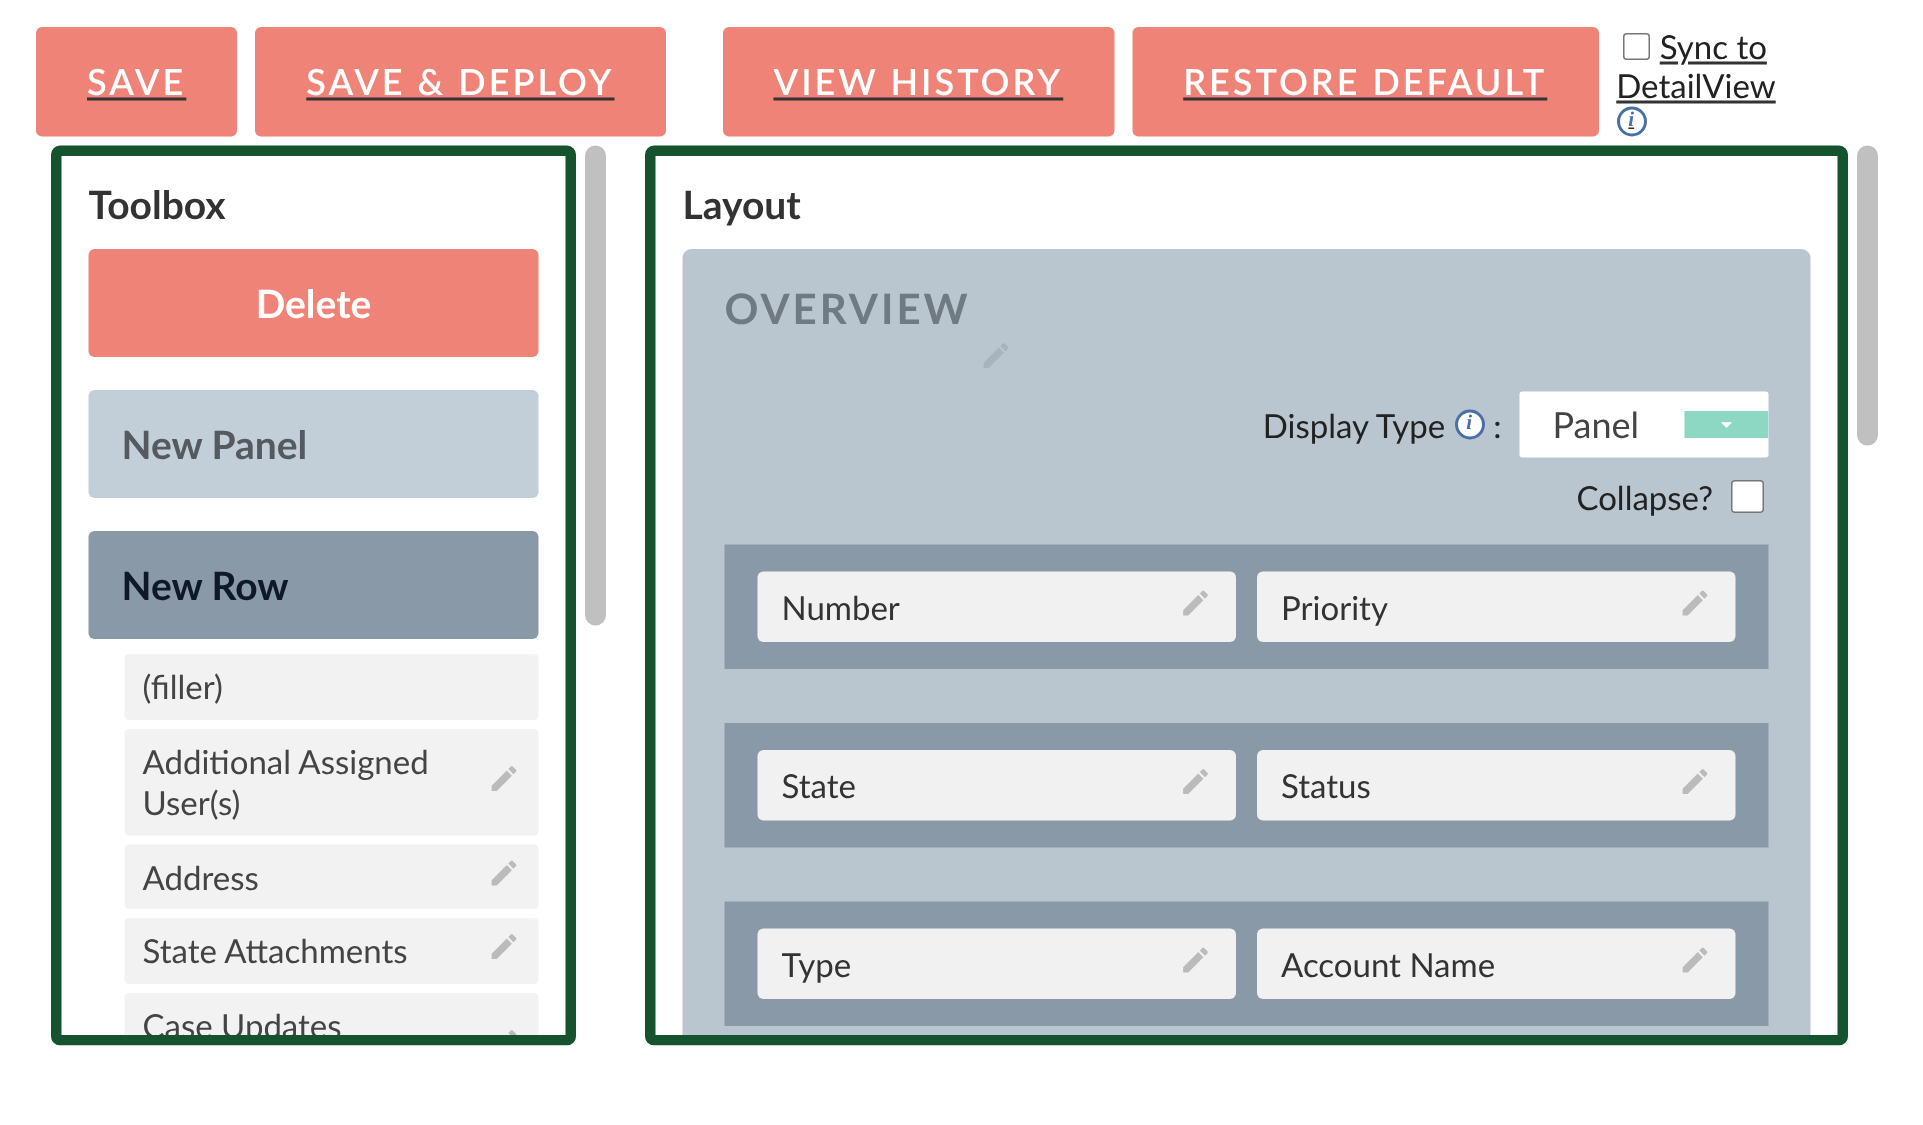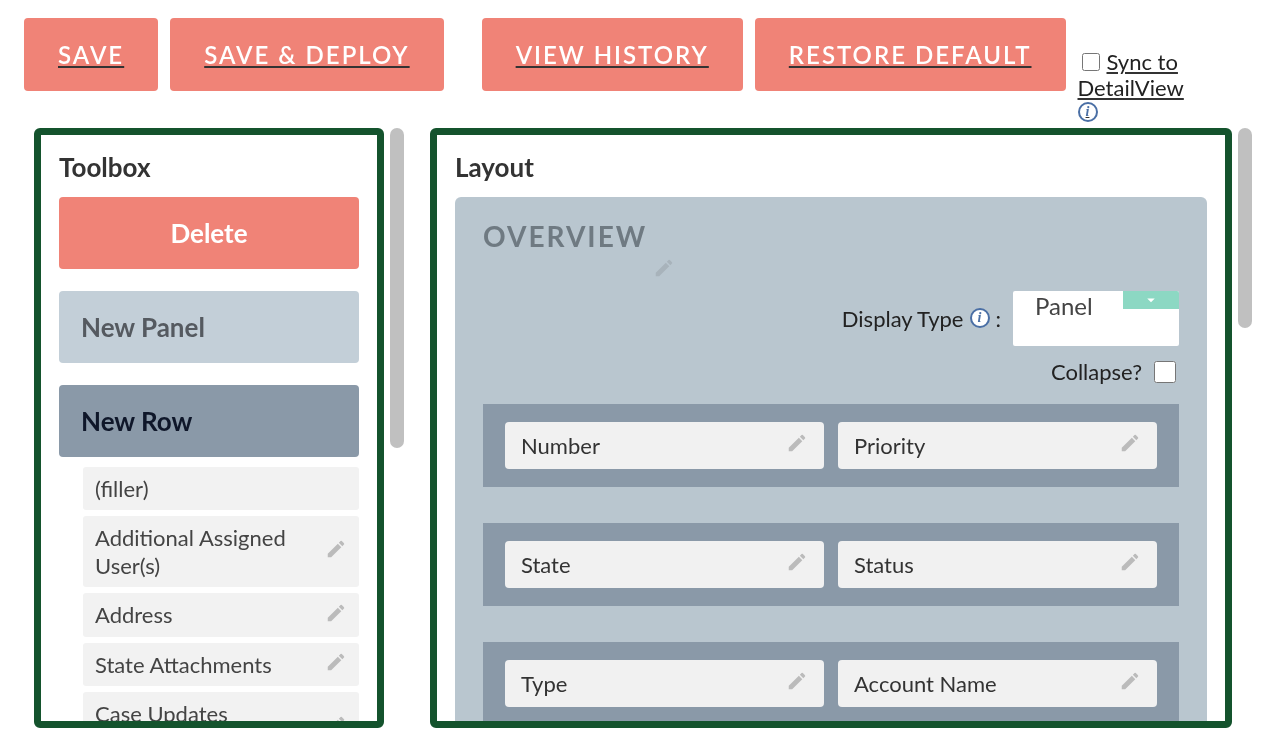--- a/index.html
+++ b/index.html
@@ -41,21 +41,20 @@
     color: #222;
     line-height: 1.2;
     display: flex;
     flex-direction: column;
     align-items: flex-start;
   }
   .sync-top {
     display: flex;
     align-items: center;
     gap: 4px;
-    margin-top: 31px;
   }
   .sync-top input[type=checkbox]{
     width: 18px; height: 18px;
   }
   .info-icon {
     display: inline-flex;
     width: 20px; height: 20px;
     border: 2px solid #4a6fa5;
     border-radius: 50%;
     color: #4a6fa5;
@@ -159,21 +158,21 @@
     margin: 0 0 10px 0;
   }
   .overview-controls {
     margin-left: auto;
     display: flex;
     align-items: center;
     gap: 12px;
   }
   .display-label { font-size: 22px; color: #222; display:flex; align-items:center; gap:6px;}
   .display-select {
-    display: flex; align-items: flex-start; height: 55px;
+    display: flex; align-items: center; height: 44px;
     background: #fff; border-radius: 2px; overflow: hidden;
   }
   .display-select .val {
     padding: 0 22px; display:flex; align-items:center; font-size: 24px; color:#444;
     min-width: 110px;
   }
   .display-select .caret {
     width: 56px; background:#8cd8c3; display:flex; align-items:center; justify-content:center;
   }
   .display-select .caret svg { fill:#fff; }

